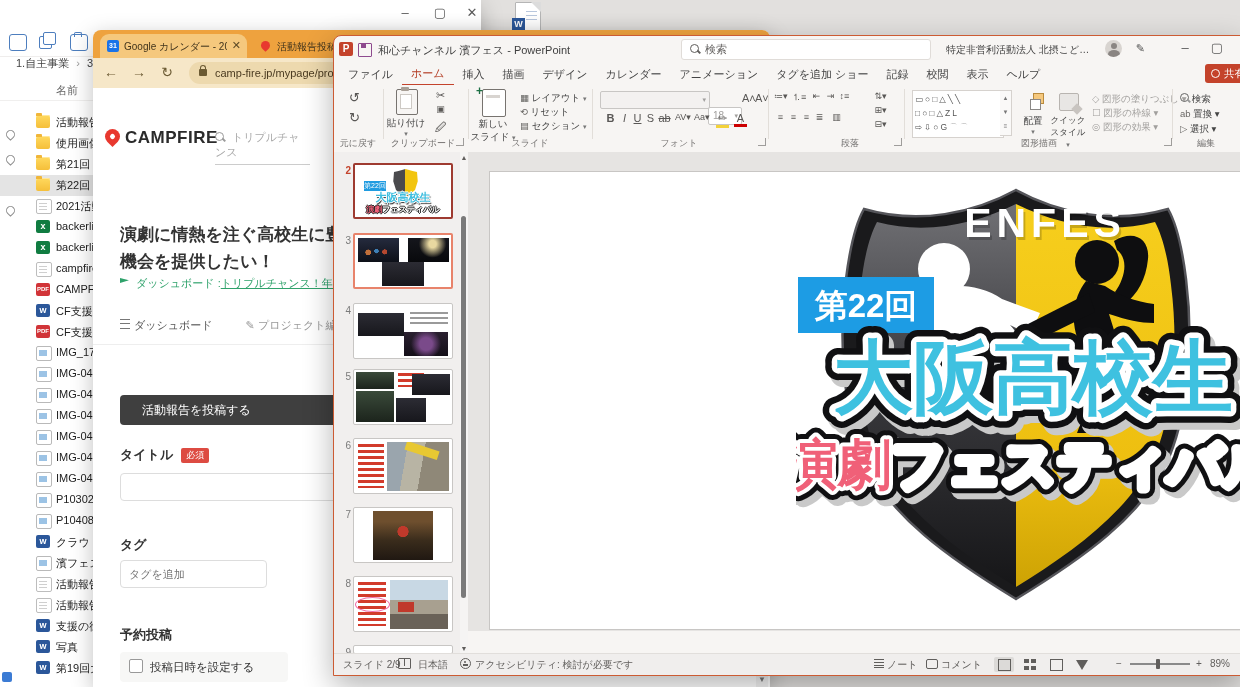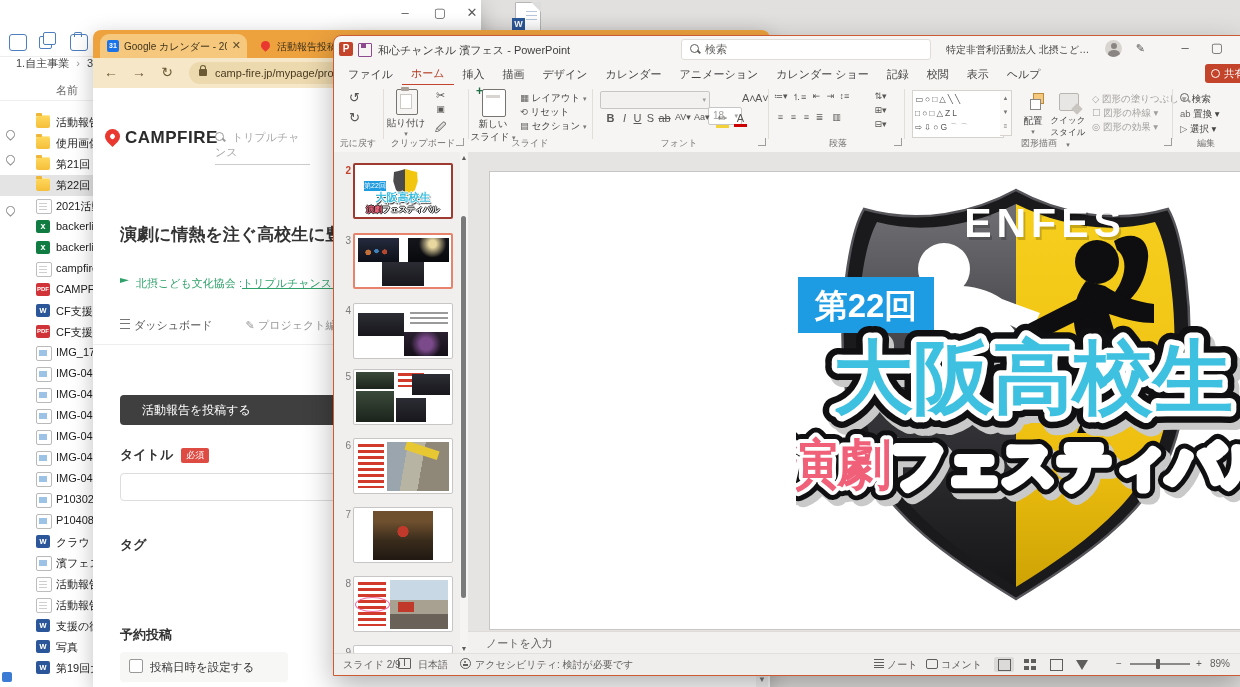--- a/index.html
+++ b/index.html
@@ -378,36 +378,38 @@
   </div>
   <div id="bpage">
     <span class="cf-flame" style="left:12px;top:41px"></span>
     <div id="cfbrand" style="left:32px">CAMPFIRE</div>
     <div id="cfsearch">
       <span class="mag"></span>
       <span style="margin-left:5px">トリプルチャンス</span>
     </div>
     <div id="bh1">
       <div>演劇に情熱を注ぐ高校生に豊</div>
+      <div>機会を提供したい！</div>
     </div>
     <div id="bcamp">
       <span class="fl"></span>
-      <span>北摂こども文化協会 :</span><u>トリプルチャンス！年末年始</u>
+      <span>ダッシュボード :</span><u>トリプルチャンス！年末年始</u>
     </div>
     <div id="btabs">
       <span><span class="ham"></span><span>ダッシュボード</span></span>
       <span class="tb2">✎ <span>プロジェクト編集</span></span>
     </div>
     <div id="bdivider"></div>
     <div id="bpostbtn">活動報告を投稿する</div>
     <div class="flabel" style="top:358px">
       <span>タイトル</span><span class="req">必須</span>
     </div>
     <input class="tinput" style="top: 385px; width: 625px;">
     <div class="flabel" style="top:448px">タグ</div>
+    <input class="tinput" style="top: 472px; width: 147px;" placeholder="タグを追加">
     <div class="flabel" style="top:538px">予約投稿</div>
     <div id="bchk">
       <span class="box"></span><span>投稿日時を設定する</span>
     </div>
 
     <div id="bscroll">
         <span class="dn">▼</span>
       </div>
   </div>
 </div>
@@ -428,21 +430,21 @@
   </div>
 
   <div id="pptmenu">
     <span>ファイル</span>
     <span class="active">ホーム</span>
     <span>挿入</span>
     <span>描画</span>
     <span>デザイン</span>
     <span>カレンダー</span>
     <span>アニメーション</span>
-    <span>カレンダー ショー</span>
+    <span>タグを追加 ショー</span>
     <span>記録</span>
     <span>校閲</span>
     <span>表示</span>
     <span>ヘルプ</span>
   </div>
   <div id="share"><span>共有</span></div>
 
   <div id="ribbon">
 
     <span class="fmtbtn" style="left:14px;top:5px;font-size:13px">↺</span>
@@ -498,21 +500,21 @@
     <span class="fmtbtn" style="left:490px;top:6px;font-size:9px">⇥</span>
     <span class="fmtbtn" style="left:504px;top:6px;font-size:9px">↕≡</span>
     <span class="fmtbtn" style="left:440px;top:27px;font-size:9px">≡</span>
     <span class="fmtbtn" style="left:453px;top:27px;font-size:9px">≡</span>
     <span class="fmtbtn" style="left:466px;top:27px;font-size:9px">≡</span>
     <span class="fmtbtn" style="left:479px;top:27px;font-size:9px">≣</span>
     <span class="fmtbtn" style="left:496px;top:27px;font-size:9px">▥</span>
     <span class="fmtbtn" style="left:540px;top:6px;font-size:9px">⇅▾</span>
     <span class="fmtbtn" style="left:540px;top:20px;font-size:9px">⊞▾</span>
     <span class="fmtbtn" style="left:540px;top:34px;font-size:9px">⊟▾</span>
-    <div class="rlabel" style="left:440px;width:128px">段落</div>
+    <div class="rlabel" style="left:452px;width:128px">段落</div>
     <span class="rlaunch" style="left:560px"></span>
     <div class="rsep" style="left:570px"></div>
 
     <div class="gallery" style="left:578px;top:5px;width:86px;height:44px">
       <div>▭○□△╲╲</div>
       <div>□○□△ZL</div>
       <div>⇨⇩○G⌒⌒</div>
     </div>
     <div class="galscroll" style="left:666px;top:5px;height:44px">
         <div>▲</div>
@@ -644,21 +646,20 @@
         </g>
         <g font-size="54" font-weight="bold" text-anchor="middle">
           <text x="235" y="300" transform="translate(5,6)" fill="none" stroke="#c9c9c9" stroke-width="18" stroke-linejoin="round"><tspan>演劇</tspan><tspan>フェスティバル</tspan></text>
           <text x="235" y="300" fill="none" stroke="#101012" stroke-width="18" stroke-linejoin="round"><tspan>演劇</tspan><tspan>フェスティバル</tspan></text>
           <text x="235" y="300" fill="none" stroke="#ffffff" stroke-width="8" stroke-linejoin="round"><tspan>演劇</tspan><tspan>フェスティバル</tspan></text>
           <text x="235" y="300"><tspan fill="#f06078">演劇</tspan><tspan fill="#ffffff">フェスティバル</tspan></text>
         </g>
       </svg>
     </div>
   </div>
-  <div id="notesbar">ノートを入力</div>
 
   <div id="pstatus">
     <span class="it" style="left:9px">スライド 2/9</span>
     <span class="it" style="left:64px"><span class="bookic"></span></span>
     <span class="it" style="left:84px">日本語</span>
     <span class="it" style="left:126px"><span class="accman"></span></span>
     <span class="it" style="left:141px">アクセシビリティ: 検討が必要です</span>
     <span class="it" style="left:540px"><span class="noteic"></span><span>ノート</span></span>
     <span class="it" style="left:592px"><span class="cmtic"></span><span>コメント</span></span>
     <span class="vicon on" style="left:660px"><i></i></span>

